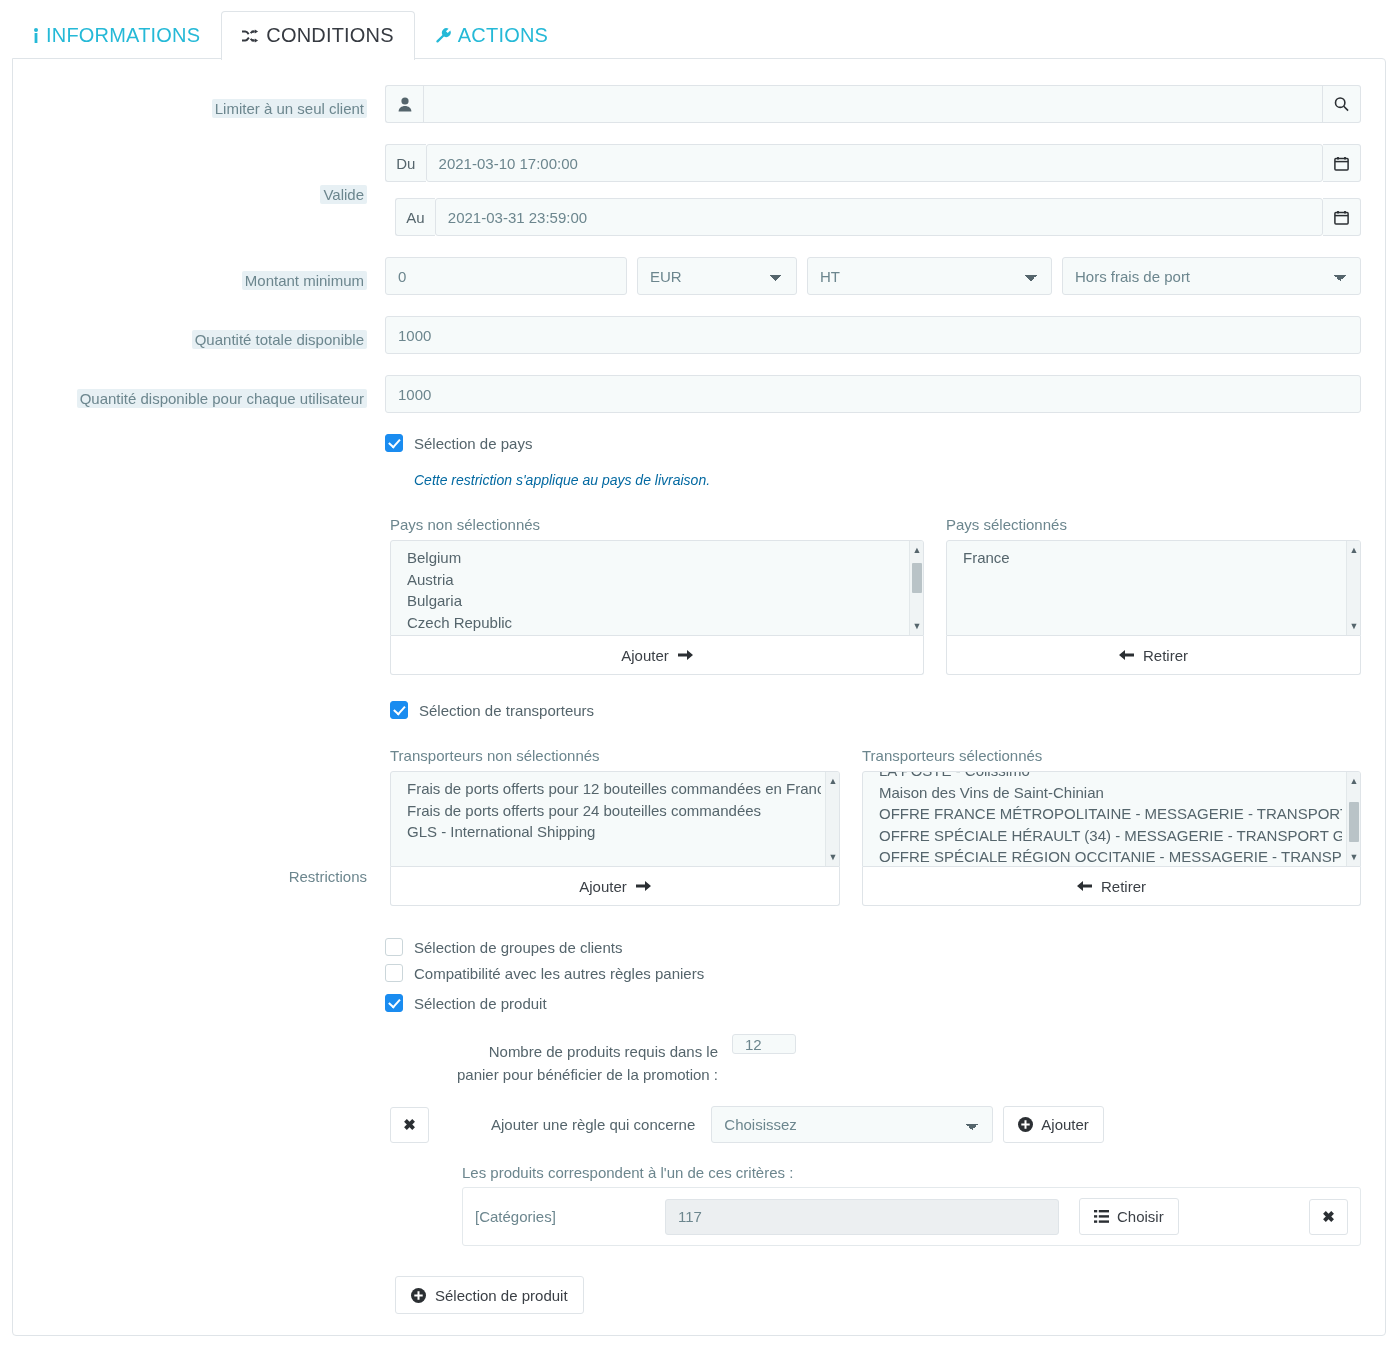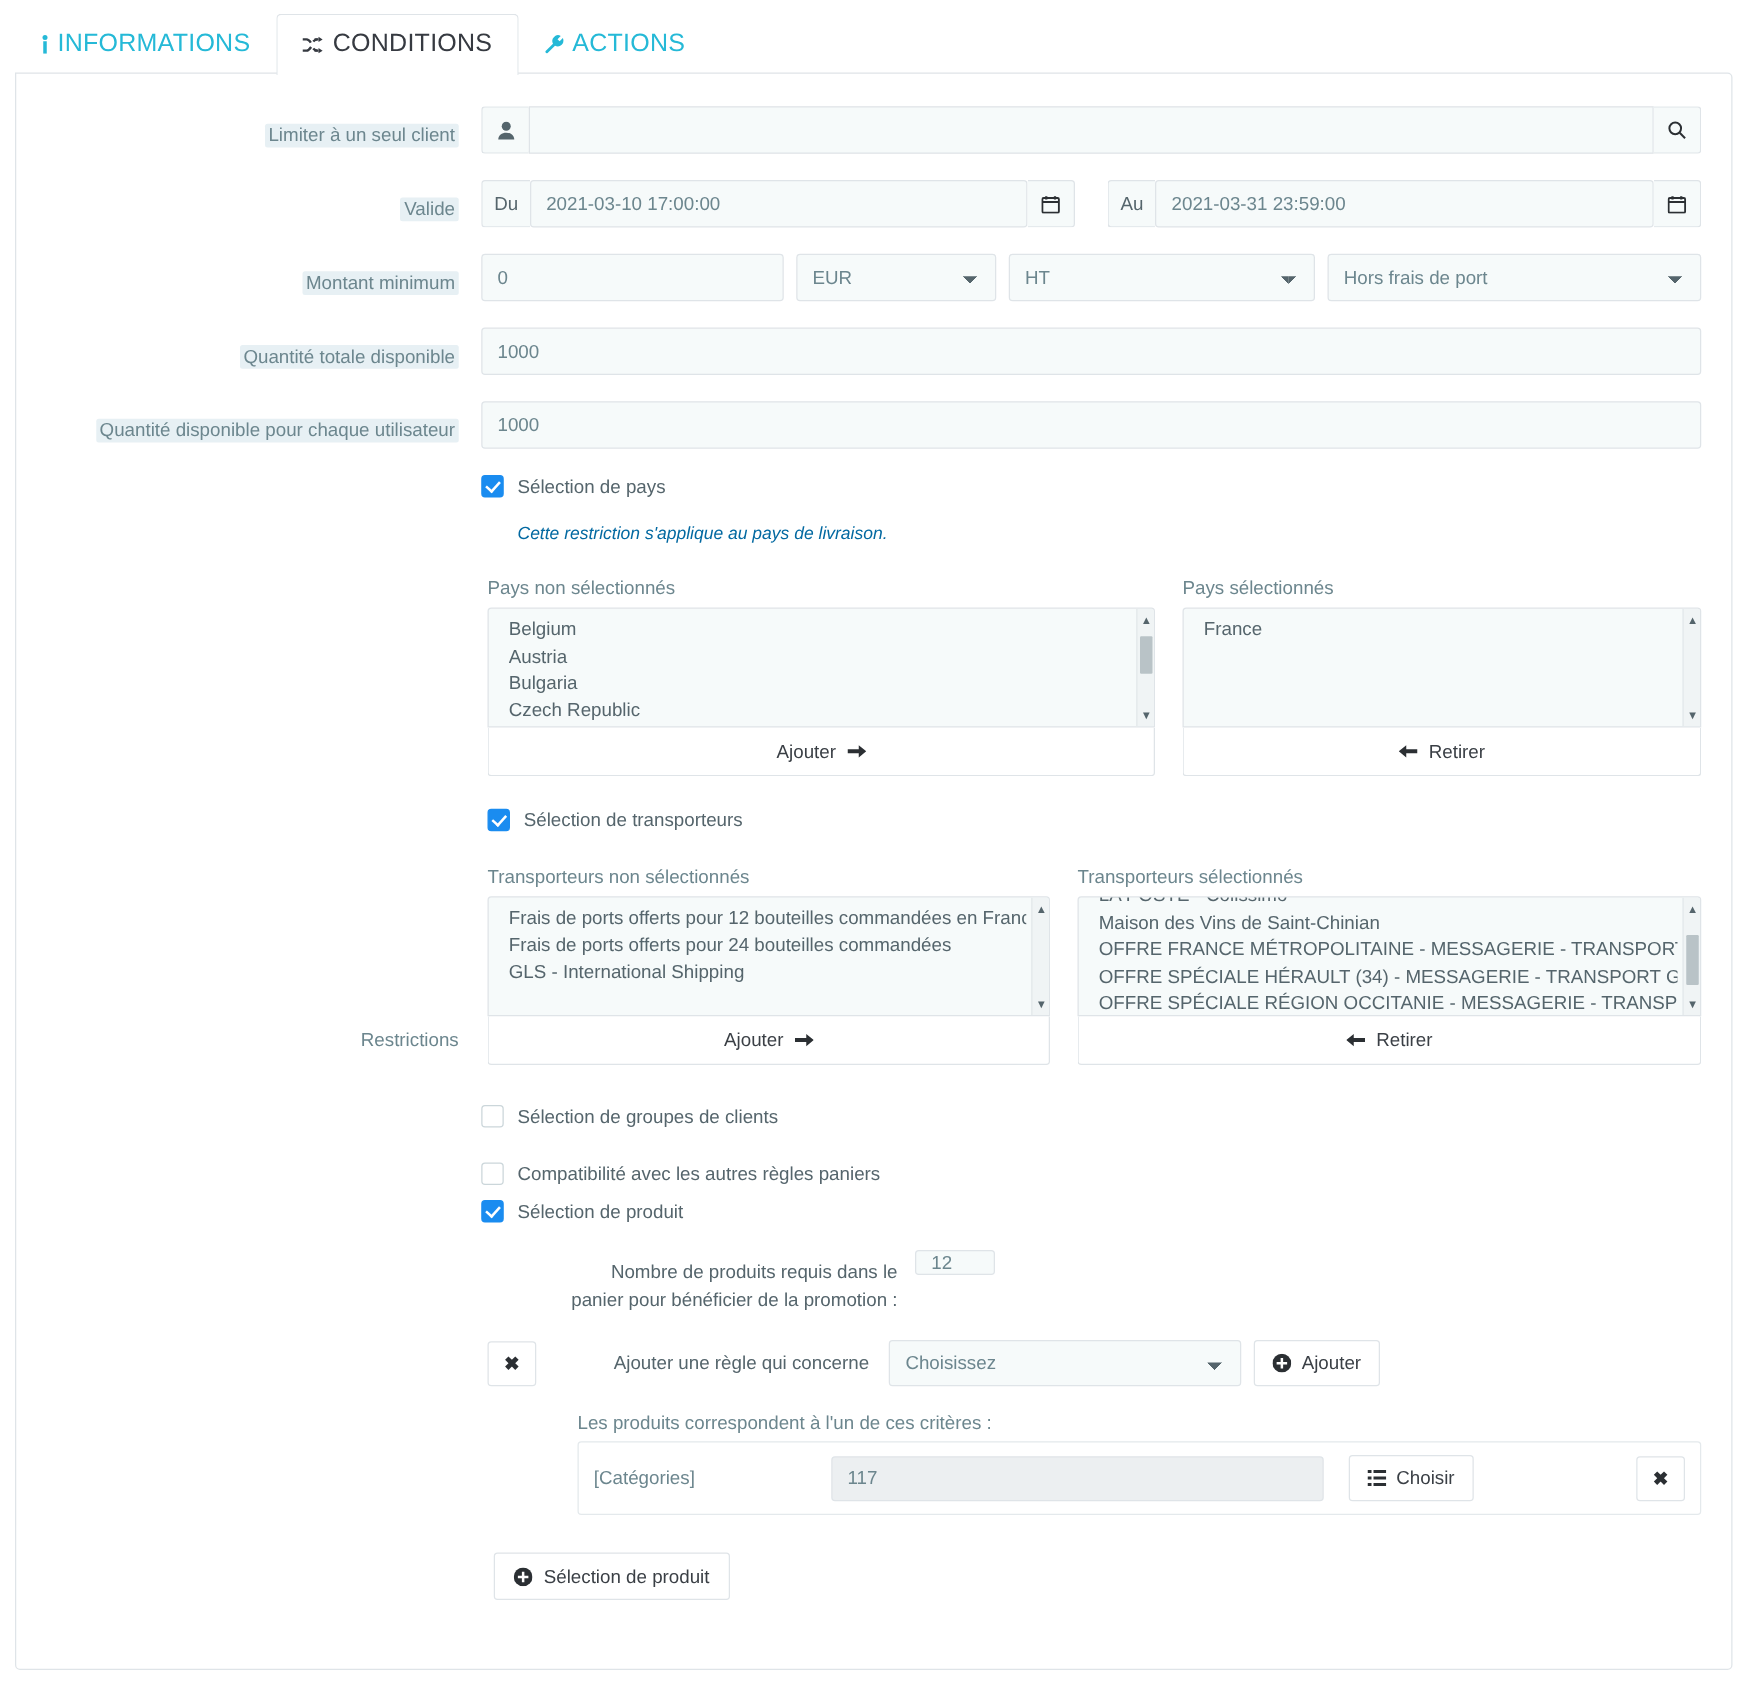--- a/index.html
+++ b/index.html
@@ -105,21 +105,21 @@
     min-width: 38px; padding: 0 11px;
     border: 1px solid #dfe4e8;
     background: #f6fafa;
     color: #55656c;
     font-size: 15px;
   }
   .iaddon.left { border-right: none; border-radius: 3px 0 0 3px; }
   .iaddon.right { border-left: none; border-radius: 0 3px 3px 0; cursor: pointer; }
   .igroup .inp.mid { border-radius: 0; }
 
-  .datewrap { display: flex; gap: 16px; }
+  .datewrap { display: flex; gap: 16px; flex-direction: column; }
   .dgrp { display: flex; flex: 1 1 0; min-width: 0; }
   .dgrp + .dgrp { margin-left: 10px; }
 
   .amount-row { display: flex; gap: 10px; }
   .amount-row .a1 { flex: 0 0 242px; }
   .amount-row .a2 { flex: 0 0 160px; }
   .amount-row .a3 { flex: 0 0 245px; }
   .amount-row .a4 { flex: 1 1 auto; }
 
   .restr-lbl { padding-top: 5px; }
@@ -496,21 +496,21 @@
                     <path d="M15 4.4H6V1.1L0 6l6 4.9V7.6h9z"></path>
                   </svg>
               </span>
               <span>Retirer</span>
             </button>
           </div>
         </div>
       </div>
 
       <div style="margin-top:32px;">
-        <div class="chk-line" style="margin-bottom:28px;">
+        <div class="chk-line" style="margin-bottom:8px;">
           <span class="cbox"></span>
           <span class="chk-label">Sélection de groupes de clients</span>
         </div>
         <div class="chk-line" style="margin-bottom:12px;">
           <span class="cbox"></span>
           <span class="chk-label">Compatibilité avec les autres règles paniers</span>
         </div>
         <div class="chk-line">
           <span class="cbox on"></span>
           <span class="chk-label">Sélection de produit</span>

